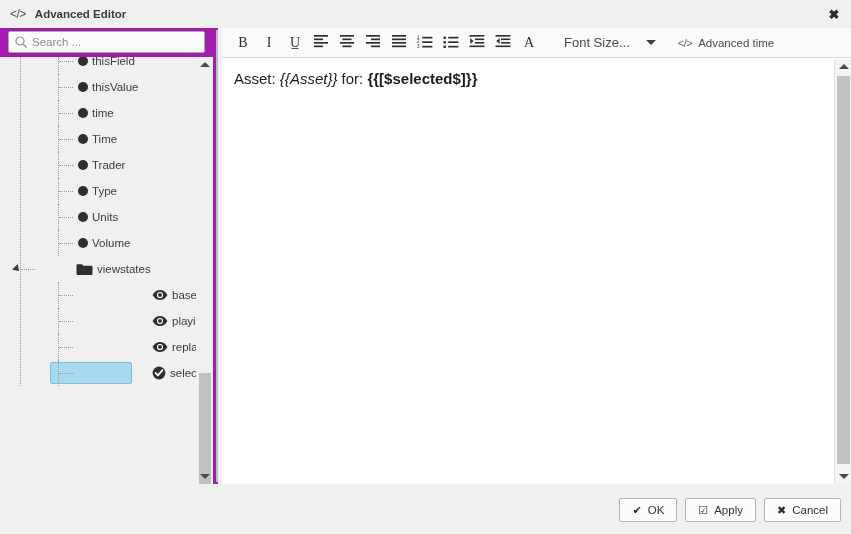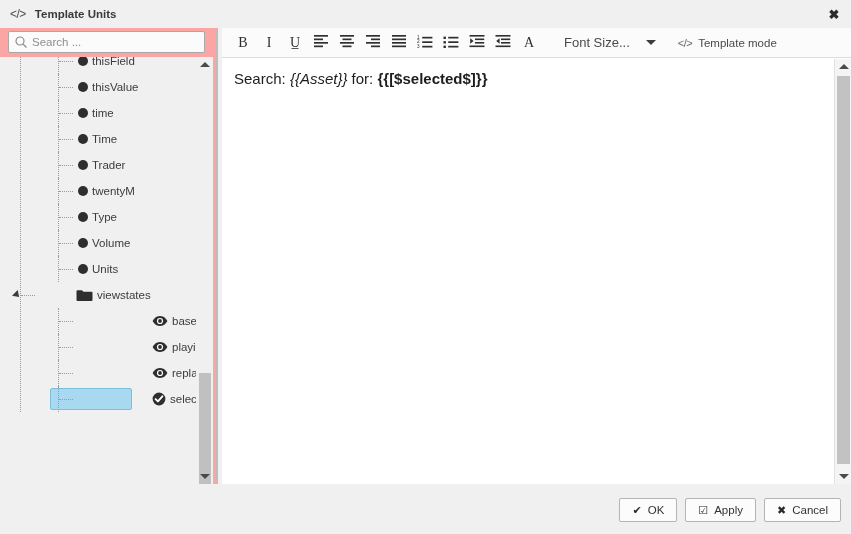--- a/index.html
+++ b/index.html
@@ -42,21 +42,21 @@
     font-size: 13px; font-weight: bold;
     color: #2b2b2b;
     text-align: center; line-height: 15px;
     cursor: pointer;
   }
 
   
   .left-panel {
     position: absolute; left: 0; top: 28px;
     width: 218px; height: 456px;
-    background: #fca5a5;
+    background: #a21caf;
   }
   .search-wrap {
     position: absolute; left: 8px; top: 3px;
     width: 197px; height: 22px;
     background: #fbfbfb;
     border: 1px solid #a9a9a9;
     border-radius: 2px;
     display: flex; align-items: center;
   }
   .search-icon {
@@ -291,21 +291,21 @@
   }
   .fbtn .bico { font-size: 11px; line-height: 1; color: #2b2b2b; }
 </style>
 </head>
 <body>
 
 <div id="app">
 
   <div class="titlebar">
     <span class="title-code-icon">&lt;/&gt;</span>
-    <span class="title-text">Template Units</span>
+    <span class="title-text">Advanced Editor</span>
     <span class="close-btn">✖</span>
   </div>
 
   <div class="left-panel">
 
     <div class="search-wrap">
       <span class="search-icon">
         <svg width="14" height="14" viewBox="0 0 14 14">
           <circle cx="6" cy="6" r="4" fill="none" stroke="#8e8e8e" stroke-width="1.2"></circle>
           <line x1="9" y1="9" x2="12.5" y2="12.5" stroke="#8e8e8e" stroke-width="1.2"></line>
@@ -344,39 +344,33 @@
           <div class="tnode">
             <div class="elbow lvl2"></div>
             <div class="spine lvl2"></div>
             <span class="dot-icon"></span>
             <span class="lbl">Trader</span>
           </div>
           <div class="tnode">
             <div class="elbow lvl2"></div>
             <div class="spine lvl2"></div>
             <span class="dot-icon"></span>
-            <span class="lbl">twentyM</span>
-          </div>
-          <div class="tnode">
-            <div class="elbow lvl2"></div>
-            <div class="spine lvl2"></div>
-            <span class="dot-icon"></span>
             <span class="lbl">Type</span>
           </div>
           <div class="tnode">
             <div class="elbow lvl2"></div>
             <div class="spine lvl2"></div>
             <span class="dot-icon"></span>
+            <span class="lbl">Units</span>
+          </div>
+          <div class="tnode">
+            <div class="elbow lvl2"></div>
+            <div class="spine lvl2"></div>
+            <span class="dot-icon"></span>
             <span class="lbl">Volume</span>
-          </div>
-          <div class="tnode">
-            <div class="elbow lvl2"></div>
-            <div class="spine lvl2"></div>
-            <span class="dot-icon"></span>
-            <span class="lbl">Units</span>
           </div>
           <div class="tnode">
             <div class="elbow lvl1"></div>
             <div class="caret-toggle"></div>
             <span style="margin-left:38px;flex:none;display:flex">
               <svg class="folder-icon" width="17" height="13" viewBox="0 0 17 13">
                 <path d="M0.5 2.2 A1 1 0 0 1 1.5 1.2 H6 L7.4 2.8 H15.5 A1 1 0 0 1 16.5 3.8 V11 A1 1 0 0 1 15.5 12 H1.5 A1 1 0 0 1 0.5 11 Z" fill="#2e2e2e"></path>
               </svg>
             </span>
             <span class="lbl">viewstates</span>
@@ -529,27 +523,27 @@
         </div>
         <div class="tb-btn">
           <span class="glyph serif">A</span>
         </div>
         <div class="fontsize-combo">
           <span class="fs-label">Font Size...</span>
           <span class="fs-caret"></span>
         </div>
         <div class="advanced">
           <span class="adv-icon">&lt;/&gt;</span>
-          <span class="adv-label">Template mode</span>
+          <span class="adv-label">Advanced time</span>
         </div>
       </div>
 
     <div class="editor-area">
       <div class="editor-line">
-        <span>Search: </span><span class="em">{{Asset}}</span><span> for: </span><span class="strong">{{[$selected$]}}</span>
+        <span>Asset: </span><span class="em">{{Asset}}</span><span> for: </span><span class="strong">{{[$selected$]}}</span>
       </div>
     </div>
 
     <div class="ed-scroll">
       <div class="arrow-up">
           <span class="tri up"></span>
         </div>
       <div class="ed-thumb"></div>
       <div class="arrow-dn">
           <span class="tri dn"></span>

